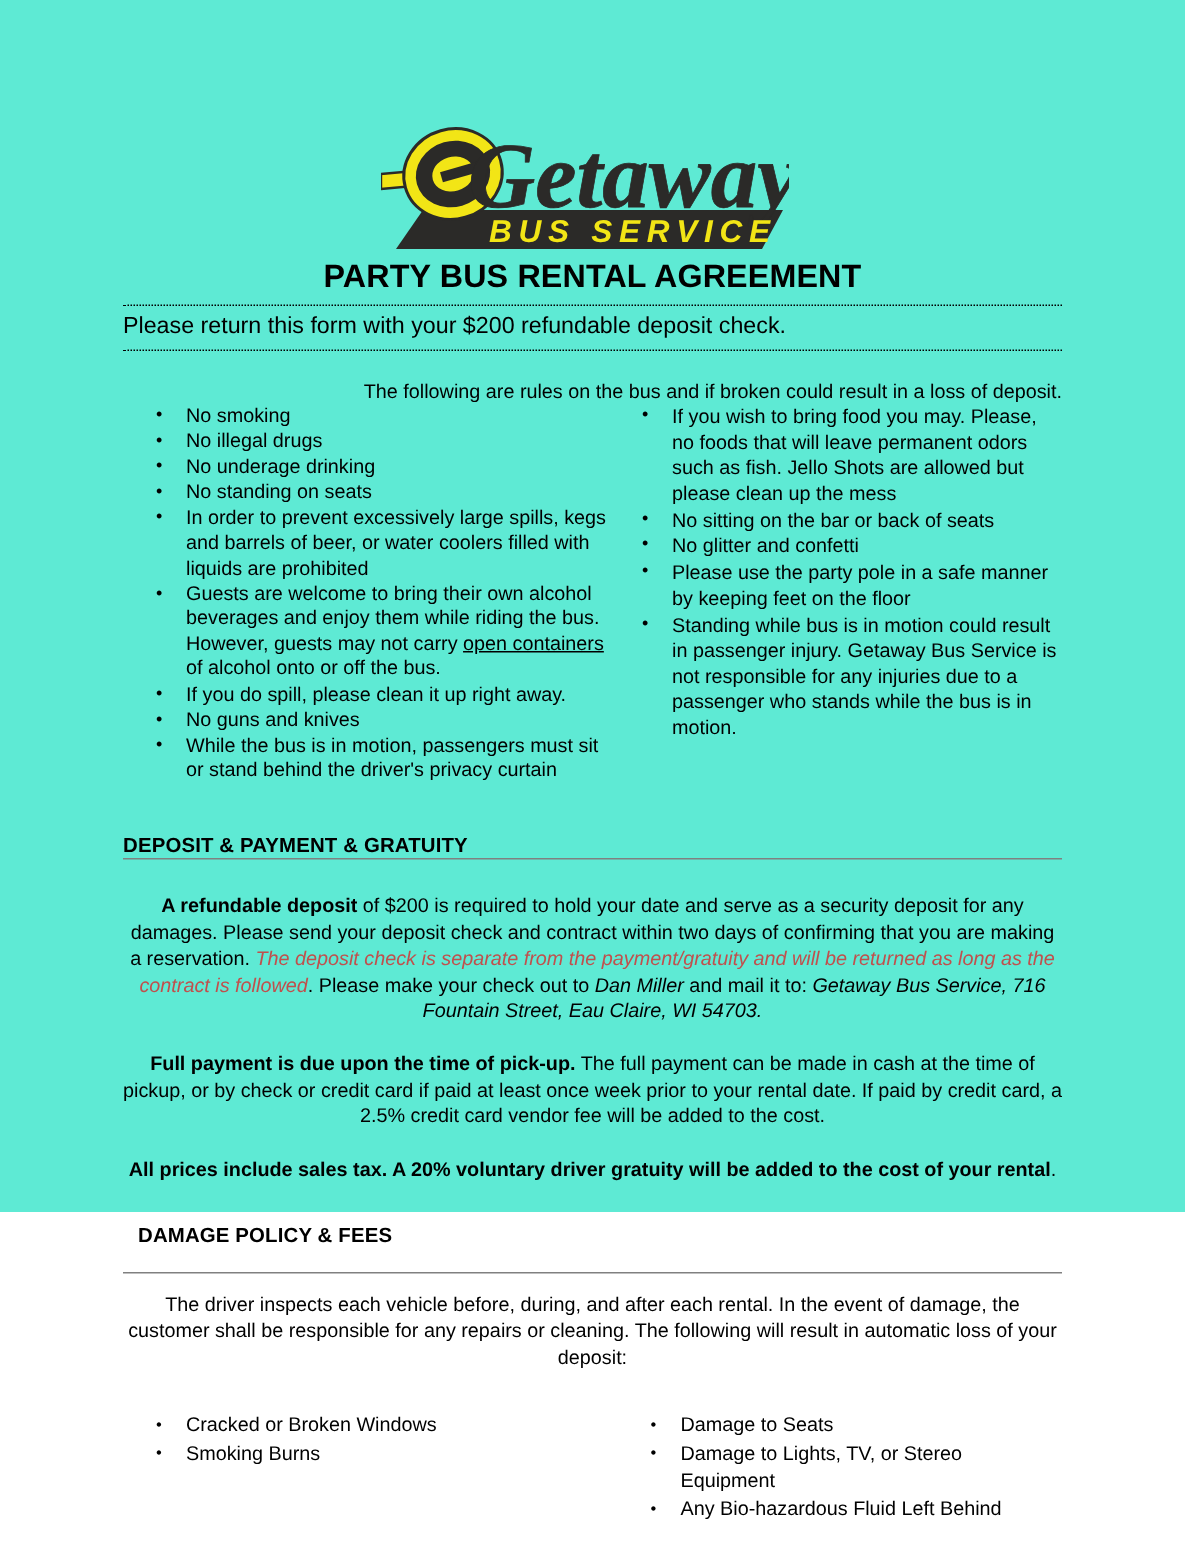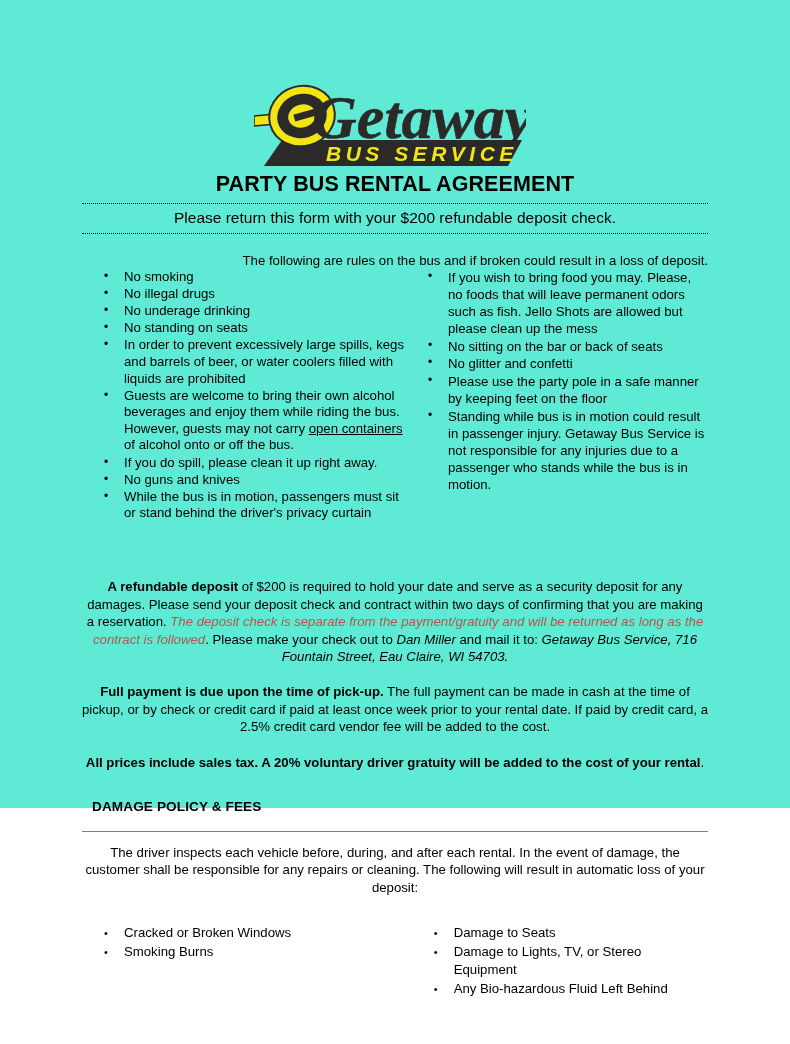--- a/index.html
+++ b/index.html
@@ -52,21 +52,21 @@
     margin: 0;
     padding: 0 0 6px 0;
   }
   .dotted-band {
     border-top: 1.6px dotted #000;
     border-bottom: 1.6px dotted #000;
     padding: 5px 0 6px 0;
     margin-bottom: 2px;
   }
   .subtitle {
-    text-align: center;
+    text-align: left;
     font-size: 15.5px;
     margin: 0;
   }
 
   
   .rules-intro {
     font-size: 13.2px;
     font-weight: normal;
     margin: 19px 0 1px 0;
     text-align: right;
@@ -237,20 +237,21 @@
           <li>No sitting on the bar or back of seats</li>
           <li>No glitter and confetti</li>
           <li>Please use the party pole in a safe manner by keeping feet on the floor</li>
           <li>Standing while bus is in motion could result in passenger injury.  Getaway Bus Service is not responsible for any injuries due to a passenger who stands while the bus is in motion.</li>
         </ul>
       </div>
     </div>
 
     <div class="spacer-34"></div>
 
+    <h2 class="sec-head-underline">DEPOSIT &amp; PAYMENT &amp; GRATUITY</h2>
 
     <div class="spacer-22"></div>
 
     <p class="body"><span class="b">A refundable deposit</span><span> of $200 is required to hold your date and serve as a security deposit for any damages. Please send your deposit check and contract within two days of confirming that you are making a reservation. </span><span class="red-italic">The deposit check is separate from the payment/gratuity and will be returned as long as the contract is followed</span><span>. Please make your check out to </span><span class="blk-italic">Dan Miller</span><span> and mail it to: </span><span class="blk-italic">Getaway Bus Service, 716 Fountain Street, Eau Claire, WI 54703.</span></p>
 
     <div class="spacer-18"></div>
 
     <p class="body"><span class="b">Full payment is due upon the time of pick-up.</span><span> The full payment can be made in cash at the time of pickup, or by check or credit card if paid at least once week prior to your rental date. If paid by credit card, a 2.5% credit card vendor fee will be added to the cost.</span></p>
 
     <div class="spacer-18"></div>

